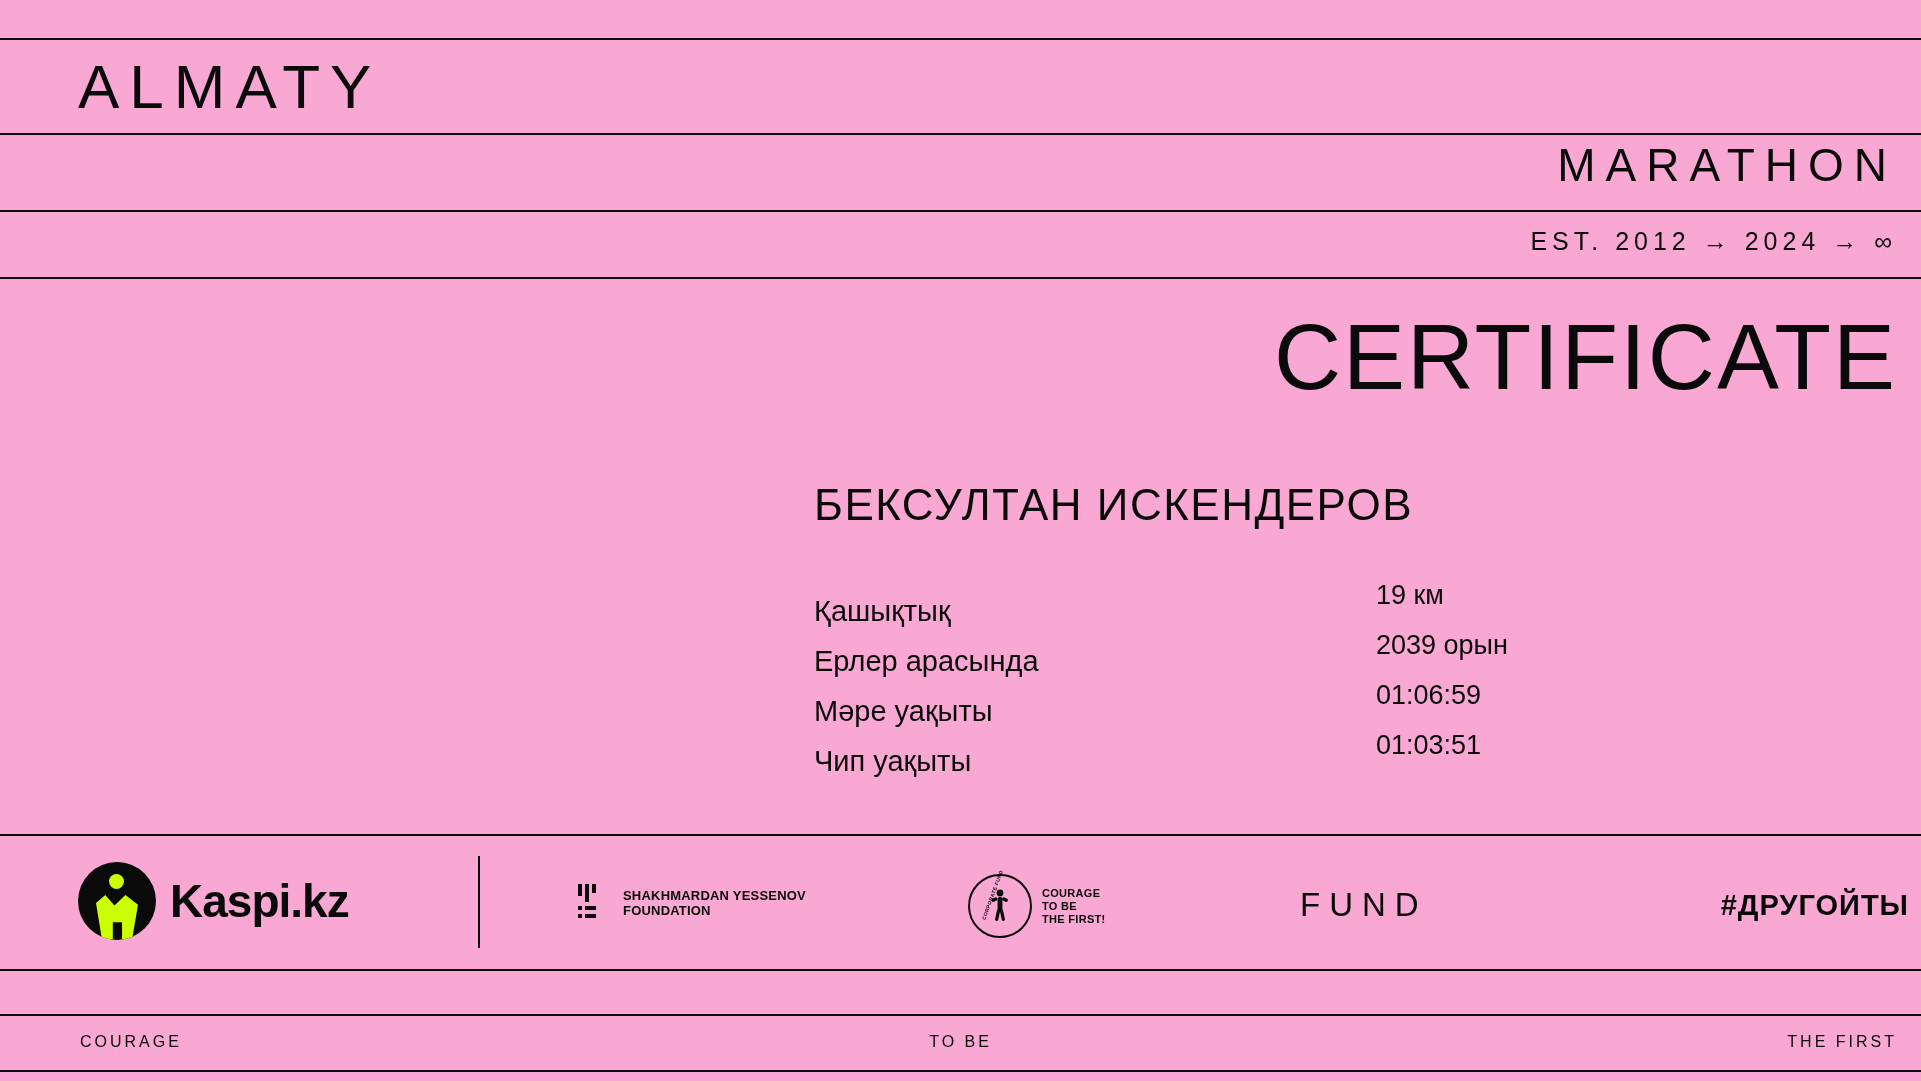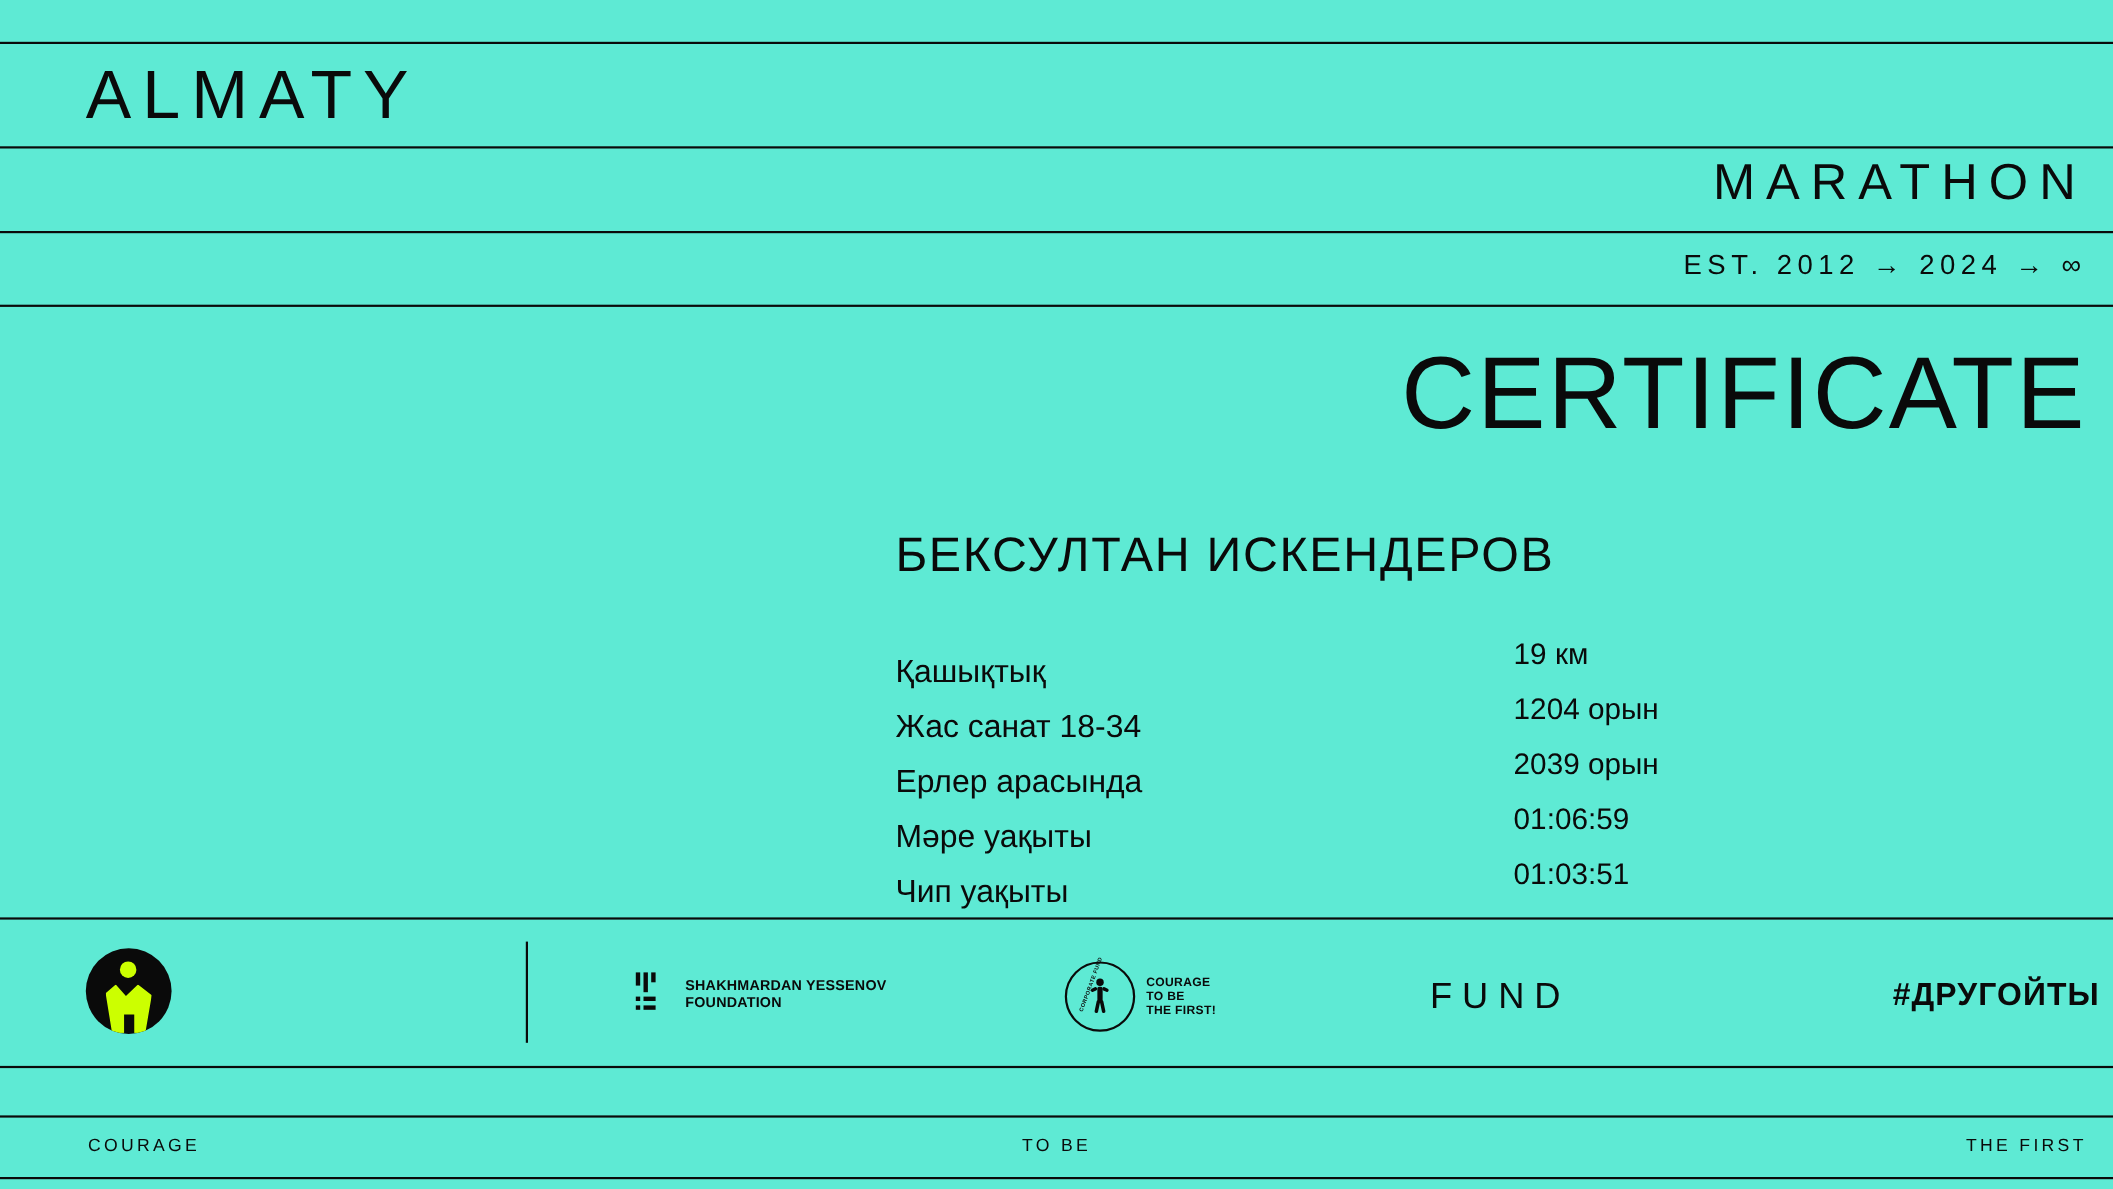--- a/index.html
+++ b/index.html
@@ -11,21 +11,21 @@
     width: 1921px;
     height: 1081px;
     overflow: hidden;
     font-family: "Liberation Sans", sans-serif;
     color: #0a0a0a;
     position: relative;
   }
   .cert {
     position: absolute;
     inset: 0;
-    background: #5eead4;
+    background: #f9a8d4;
   }
   
   .rule {
     position: absolute;
     left: 0;
     width: 100%;
     height: 2px;
     background: #0a0a0a;
   }
   .rule.r1 { top: 38px; }
@@ -308,41 +308,38 @@
   <div class="title">CERTIFICATE</div>
 
   <div class="participant">БЕКСУЛТАН ИСКЕНДЕРОВ</div>
 
   <div class="results">
     <div class="res-row">
       <span class="res-label">Қашықтық</span>
       <span class="res-value">19 км</span>
     </div>
     <div class="res-row">
-      <span class="res-label">Жас санат 18-34</span>
-      <span class="res-value">1204 орын</span>
-    </div>
-    <div class="res-row">
       <span class="res-label">Ерлер арасында</span>
       <span class="res-value">2039 орын</span>
     </div>
     <div class="res-row">
       <span class="res-label">Мәре уақыты</span>
       <span class="res-value">01:06:59</span>
     </div>
     <div class="res-row">
       <span class="res-label">Чип уақыты</span>
       <span class="res-value">01:03:51</span>
     </div>
   </div>
 
   <div class="sponsors">
 
     <div class="kaspi">
       <span class="kaspi-mark"></span>
+      <span class="kaspi-word">Kaspi.kz</span>
     </div>
 
     <div class="divider-v"></div>
 
     <div class="yessenov">
       <span class="yessenov-mark">
         <i class="ym-bar" style="left:0;top:0;width:4px;height:12px;"></i>
         <i class="ym-bar" style="left:7px;top:0;width:4px;height:18px;"></i>
         <i class="ym-bar" style="left:14px;top:0;width:4px;height:9px;"></i>
         <i class="ym-bar" style="left:0;top:22px;width:4px;height:4px;"></i>

